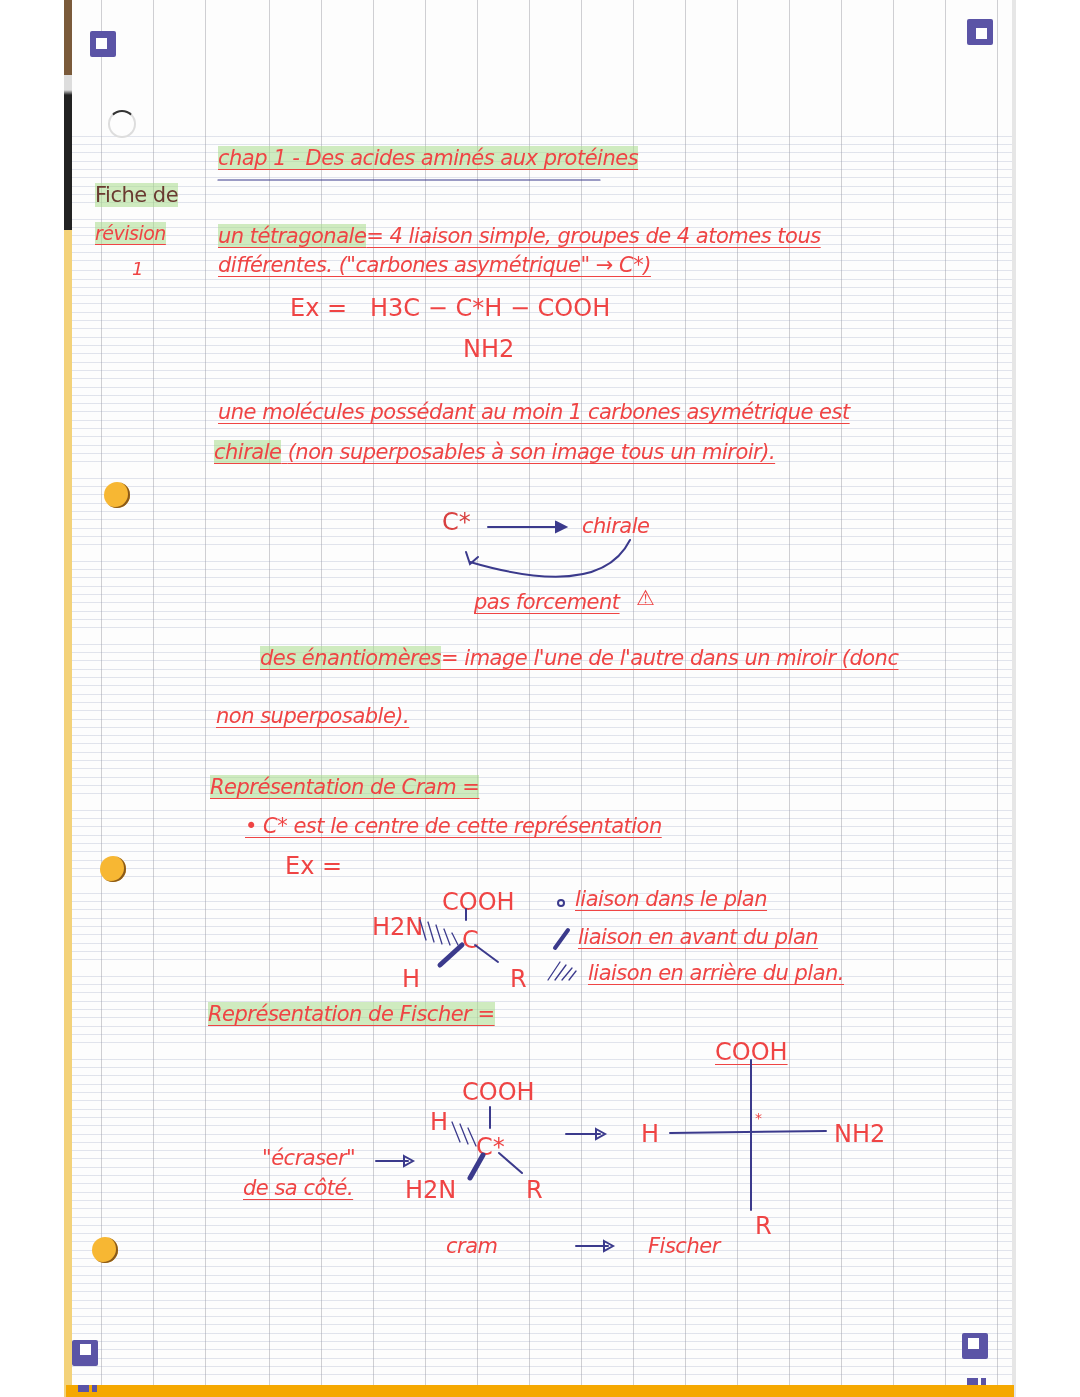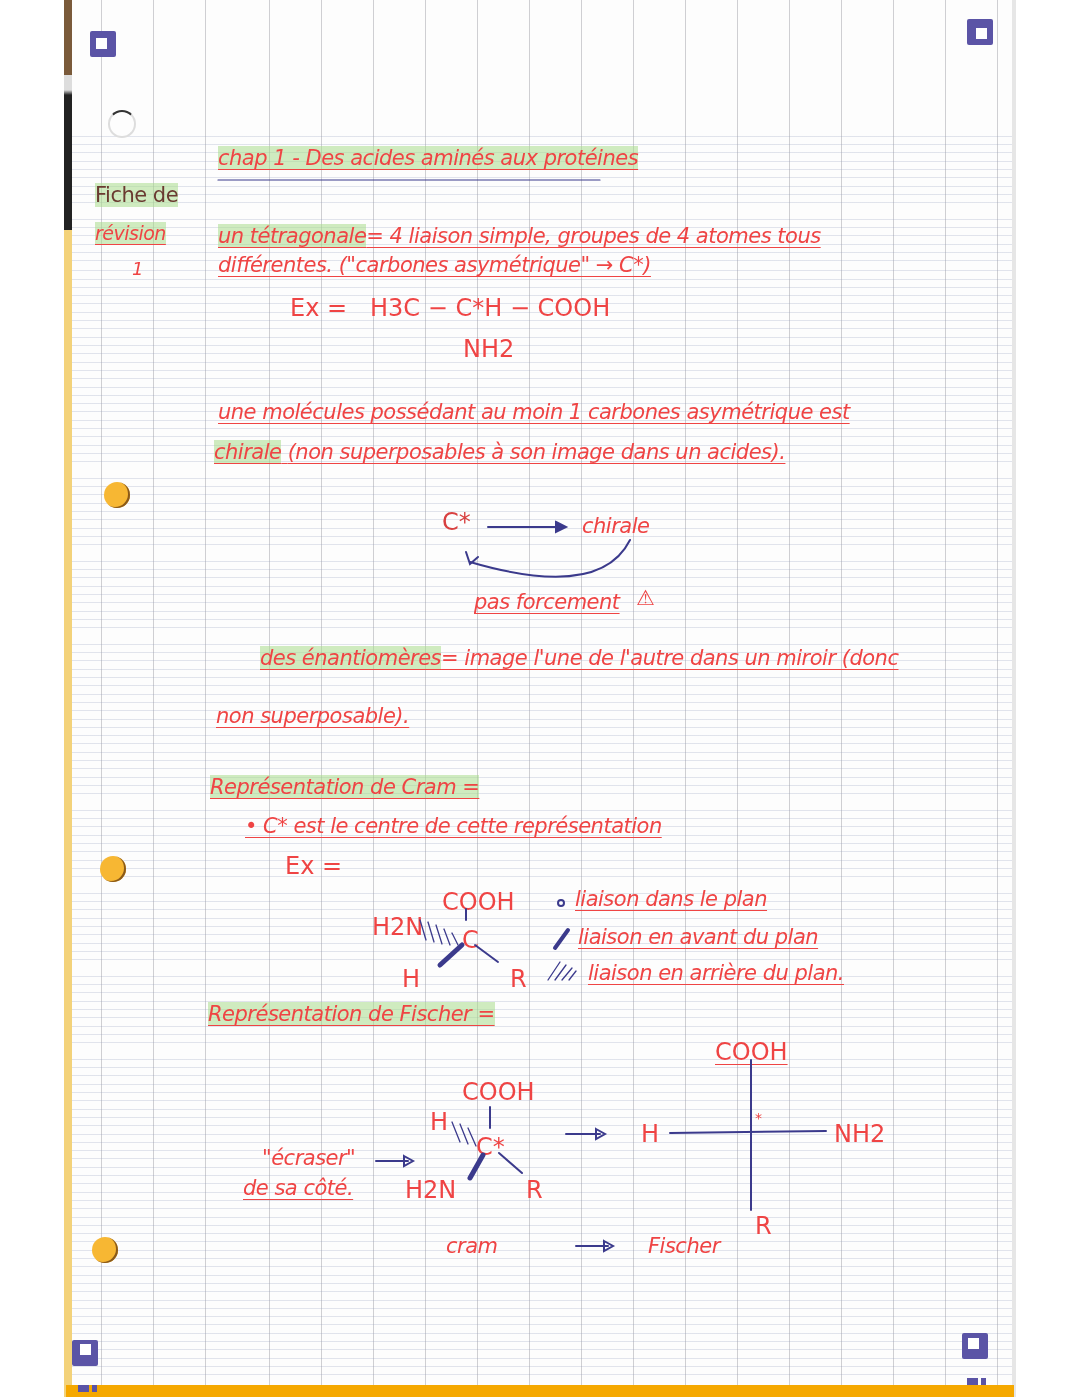--- a/index.html
+++ b/index.html
@@ -65,21 +65,21 @@
 <div class="hw" style="left:218px;top:216px;margin-top:8px;">
   <span class="hl">un tétragonale</span><span>= 4 liaison simple, groupes de 4 atomes tous</span>
 </div>
 <div class="hw" style="left:218px;top:253px;">différentes. ("carbones asymétrique" → C*)</div>
 <div class="hw nou chem" style="left:290px;top:294px;">Ex =</div>
 <div class="hw nou chem" style="left:370px;top:294px;">H3C − C*H − COOH</div>
 <div class="hw nou chem" style="left:463px;top:335px;">NH2</div>
 
 <div class="hw" style="left:218px;top:400px;">une molécules possédant au moin 1 carbones asymétrique est</div>
 <div class="hw" style="left:214px;top:440px;">
-  <span class="hl">chirale</span> <span>(non superposables à son image dans un acides).</span>
+  <span class="hl">chirale</span> <span>(non superposables à son image tous un miroir).</span>
 </div>
 <div class="hw nou red chem" style="left:442px;top:508px;font-size:24px;">C*</div>
 <div class="hw nou" style="left:582px;top:514px;">chirale</div>
 <div class="hw" style="left:474px;top:590px;">pas forcement</div>
 <div class="hw nou" style="left:636px;top:586px;font-style:normal;">⚠</div>
 
 <div class="hw" style="left:216px;top:646px;margin-left:44px;">
   <span class="hl">des énantiomères</span><span>= image l'une de l'autre dans un miroir (donc</span>
 </div>
 <div class="hw" style="left:216px;top:704px;">non superposable).</div>

